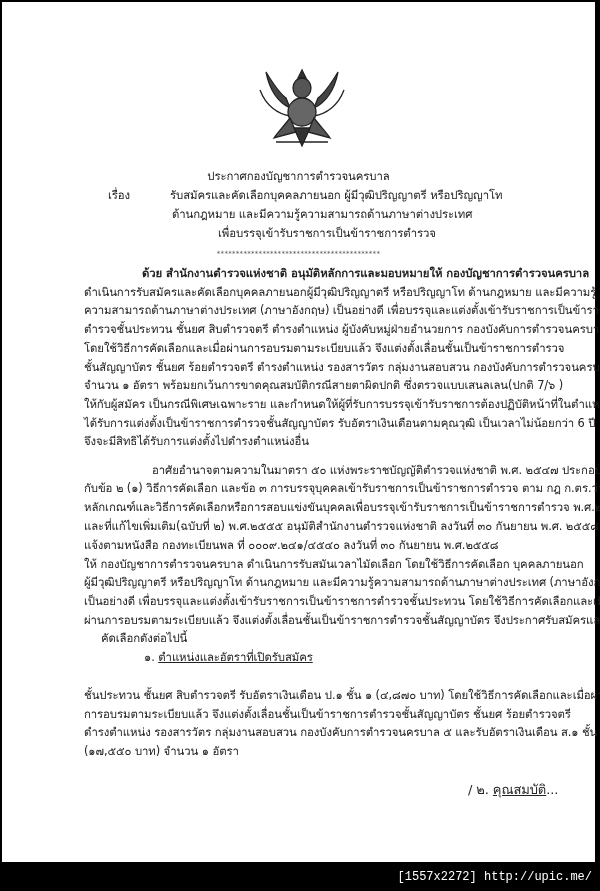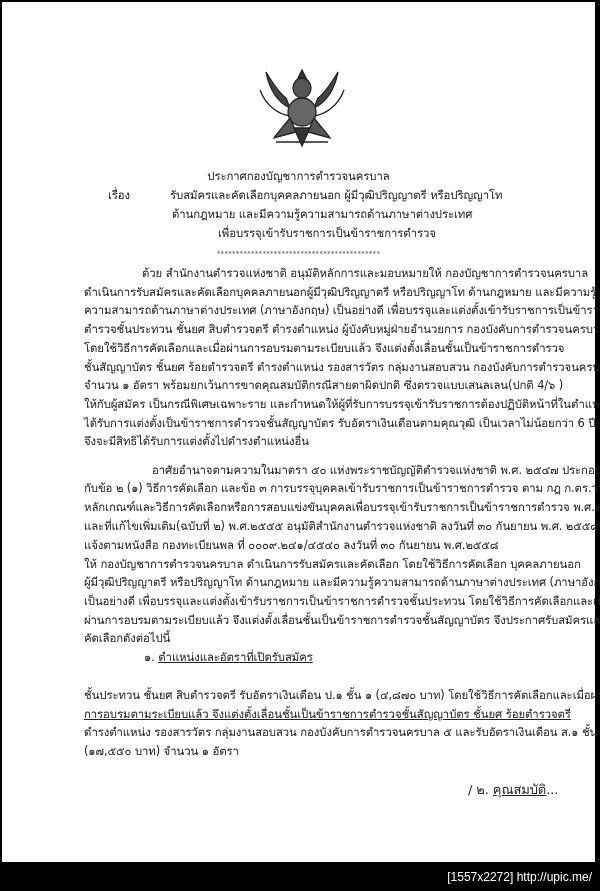--- a/index.html
+++ b/index.html
@@ -3,21 +3,21 @@
 <meta charset="utf-8">
 <style>
   html, body { margin:0; padding:0; }
   body { width:600px; height:891px; background:#000; position:relative; overflow:hidden; font-family:"DejaVu Sans", sans-serif; }
   .page { position:absolute; left:2px; top:2px; width:593px; height:860px; background:#fff; }
   .emblem { position:absolute; left:254px; top:60px; width:92px; height:90px; }
   .line { position:absolute; white-space:nowrap; color:#222; font-size:11.4px; letter-spacing:-0.1px; }
   .center { text-align:center; left:0; width:593px; }
   .stars { font-size:7px; letter-spacing:0.3px; color:#555; }
   .u { text-decoration:underline; }
-  .watermark { position:absolute; right:8px; bottom:7px; color:#fff; font-family:Liberation Sans, sans-serif; font-size:12px; }
+  .watermark { position:absolute; right:8px; bottom:7px; color:#fff; font-family:Liberation Mono, monospace; font-size:12px; }
 </style>
 </head>
 <body>
 
 <div class="page">
 
   <svg class="emblem" viewBox="0 0 92 90">
     <g fill="none" stroke="#222" stroke-width="1.3">
       <path d="M46 8 L42 16 L50 16 Z" fill="#333"></path>
       <ellipse cx="46" cy="26" rx="9" ry="10" fill="#555"></ellipse>
@@ -34,48 +34,48 @@
   </svg>
 
   <div class="line center" style="top:165px;">ประกาศกองบัญชาการตำรวจนครบาล</div>
 
   <div class="line" style="top:184px; left:106px;">เรื่อง</div>
   <div class="line" style="top:184px; left:168px;">รับสมัครและคัดเลือกบุคคลภายนอก ผู้มีวุฒิปริญญาตรี หรือปริญญาโท</div>
   <div class="line" style="top:203px; left:170px;">ด้านกฎหมาย และมีความรู้ความสามารถด้านภาษาต่างประเทศ</div>
   <div class="line" style="top:222px; left:216px;">เพื่อบรรจุเข้ารับราชการเป็นข้าราชการตำรวจ</div>
   <div class="line center stars" style="top:248px;">*******************************************</div>
 
-  <div class="line" style="top:262px; left:140px;">ด้วย สำนักงานตำรวจแห่งชาติ อนุมัติหลักการและมอบหมายให้ กองบัญชาการตำรวจนครบาล</div>
+  <div class="line" style="top:262px; left:140px;font-weight:bold;">ด้วย สำนักงานตำรวจแห่งชาติ อนุมัติหลักการและมอบหมายให้ กองบัญชาการตำรวจนครบาล</div>
   <div class="line" style="top:281px; left:82px;">ดำเนินการรับสมัครและคัดเลือกบุคคลภายนอกผู้มีวุฒิปริญญาตรี หรือปริญญาโท ด้านกฎหมาย และมีความรู้</div>
   <div class="line" style="top:299px; left:82px;">ความสามารถด้านภาษาต่างประเทศ (ภาษาอังกฤษ) เป็นอย่างดี เพื่อบรรจุและแต่งตั้งเข้ารับราชการเป็นข้าราชการ</div>
   <div class="line" style="top:318px; left:82px;">ตำรวจชั้นประทวน ชั้นยศ สิบตำรวจตรี ตำรงตำแหน่ง ผู้บังคับหมู่ฝ่ายอำนวยการ กองบังคับการตำรวจนครบาล ๕</div>
   <div class="line" style="top:337px; left:82px;">โดยใช้วิธีการคัดเลือกและเมื่อผ่านการอบรมตามระเบียบแล้ว จึงแต่งตั้งเลื่อนชั้นเป็นข้าราชการตำรวจ</div>
   <div class="line" style="top:356px; left:82px;">ชั้นสัญญาบัตร ชั้นยศ ร้อยตำรวจตรี ตำรงตำแหน่ง รองสารวัตร กลุ่มงานสอบสวน กองบังคับการตำรวจนครบาล ๕</div>
-  <div class="line" style="top:374px; left:82px;">จำนวน ๑ อัตรา    พร้อมยกเว้นการขาดคุณสมบัติกรณีสายตาผิดปกติ ซึ่งตรวจแบบเสนลเลน(ปกติ 4/๖ )</div>
+  <div class="line" style="top:374px; left:82px;">จำนวน ๑ อัตรา    พร้อมยกเว้นการขาดคุณสมบัติกรณีสายตาผิดปกติ ซึ่งตรวจแบบเสนลเลน(ปกติ 7/๖ )</div>
   <div class="line" style="top:393px; left:82px;">ให้กับผู้สมัคร เป็นกรณีพิเศษเฉพาะราย และกำหนดให้ผู้ที่รับการบรรจุเข้ารับราชการต้องปฏิบัติหน้าที่ในตำแหน่งที่</div>
   <div class="line" style="top:412px; left:82px;">ได้รับการแต่งตั้งเป็นข้าราชการตำรวจชั้นสัญญาบัตร รับอัตราเงินเดือนตามคุณวุฒิ เป็นเวลาไม่น้อยกว่า 6 ปี</div>
   <div class="line" style="top:430px; left:82px;">จึงจะมีสิทธิได้รับการแต่งตั้งไปดำรงตำแหน่งอื่น</div>
 
   <div class="line" style="top:459px; left:150px;">อาศัยอำนาจตามความในมาตรา ๕๐ แห่งพระราชบัญญัติตำรวจแห่งชาติ พ.ศ. ๒๕๔๗ ประกอบ</div>
   <div class="line" style="top:477px; left:82px;">กับข้อ ๒ (๑) วิธีการคัดเลือก และข้อ ๓ การบรรจุบุคคลเข้ารับราชการเป็นข้าราชการตำรวจ ตาม กฎ ก.ตร.ว่าด้วย</div>
   <div class="line" style="top:496px; left:82px;">หลักเกณฑ์และวิธีการคัดเลือกหรือการสอบแข่งขันบุคคลเพื่อบรรจุเข้ารับราชการเป็นข้าราชการตำรวจ พ.ศ.๒๕๔๗</div>
   <div class="line" style="top:515px; left:82px;">และที่แก้ไขเพิ่มเติม(ฉบับที่ ๒) พ.ศ.๒๕๕๕ อนุมัติสำนักงานตำรวจแห่งชาติ ลงวันที่ ๓๐ กันยายน พ.ศ. ๒๕๕๘</div>
   <div class="line" style="top:534px; left:82px;text-align:center;">แจ้งตามหนังสือ กองทะเบียนพล ที่ ๐๐๐๙.๒๔๑/๔๕๔๐ ลงวันที่ ๓๐ กันยายน พ.ศ.๒๕๕๘</div>
-  <div class="line" style="top:553px; left:82px;">ให้ กองบัญชาการตำรวจนครบาล ดำเนินการรับสมัครและคัดเลือก โดยใช้วิธีการคัดเลือก บุคคลภายนอก</div>
+  <div class="line" style="top:553px; left:82px;">ให้ กองบัญชาการตำรวจนครบาล ดำเนินการรับสมันเวลาไมัดเลือก โดยใช้วิธีการคัดเลือก บุคคลภายนอก</div>
   <div class="line" style="top:571px; left:82px;">ผู้มีวุฒิปริญญาตรี หรือปริญญาโท ด้านกฎหมาย และมีความรู้ความสามารถด้านภาษาต่างประเทศ (ภาษาอังกฤษ)</div>
   <div class="line" style="top:590px; left:82px;">เป็นอย่างดี เพื่อบรรจุและแต่งตั้งเข้ารับราชการเป็นข้าราชการตำรวจชั้นประทวน โดยใช้วิธีการคัดเลือกและเมื่อ</div>
   <div class="line" style="top:609px; left:82px;">ผ่านการอบรมตามระเบียบแล้ว จึงแต่งตั้งเลื่อนชั้นเป็นข้าราชการตำรวจชั้นสัญญาบัตร จึงประกาศรับสมัครและ</div>
-  <div class="line" style="top:627px; left:82px;">คัดเลือกดังต่อไปนี้</div>
+  <div class="line" style="top:627px; left:99px;">คัดเลือกดังต่อไปนี้</div>
 
   <div class="line" style="top:646px; left:142px;">
     <span>๑.</span>
     <span class="u">ตำแหน่งและอัตราที่เปิดรับสมัคร</span>
   </div>
   <div class="line" style="top:684px; left:82px;">ชั้นประทวน ชั้นยศ สิบตำรวจตรี รับอัตราเงินเดือน ป.๑ ชั้น ๑ (๔,๘๗๐ บาท) โดยใช้วิธีการคัดเลือกและเมื่อผ่าน</div>
-  <div class="line" style="top:703px; left:82px;text-decoration:underline;">การอบรมตามระเบียบแล้ว จึงแต่งตั้งเลื่อนชั้นเป็นข้าราชการตำรวจชั้นสัญญาบัตร ชั้นยศ ร้อยตำรวจตรี</div>
+  <div class="line" style="top:703px; left:82px;">การอบรมตามระเบียบแล้ว จึงแต่งตั้งเลื่อนชั้นเป็นข้าราชการตำรวจชั้นสัญญาบัตร ชั้นยศ ร้อยตำรวจตรี</div>
   <div class="line" style="top:721px; left:82px;">ดำรงตำแหน่ง รองสารวัตร กลุ่มงานสอบสวน กองบังคับการตำรวจนครบาล ๕ และรับอัตราเงินเดือน ส.๑ ชั้น ๒๒</div>
   <div class="line" style="top:740px; left:82px;">(๑๗,๕๕๐ บาท) จำนวน ๑ อัตรา</div>
 
   <div class="line" style="top:777px; left:466px; font-size:13px;">
     <span>/ ๒. </span><span class="u">คุณสมบัติ</span><span>...</span>
   </div>
 </div>
 
 <div class="watermark">[1557x2272] http://upic.me/</div>
 

